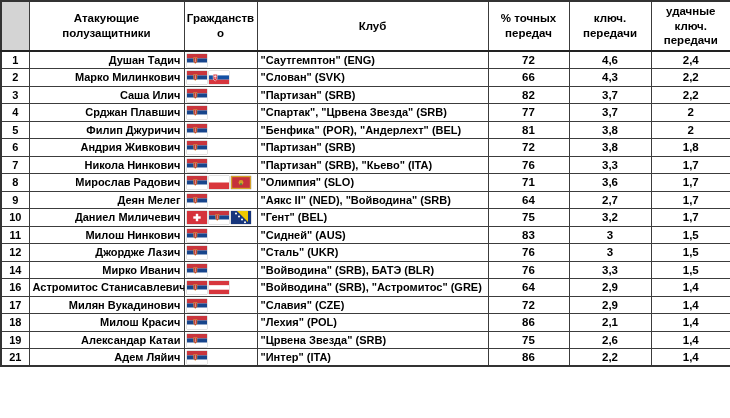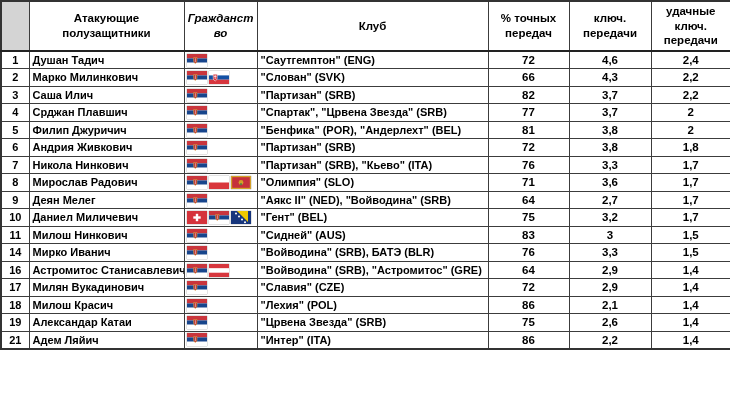--- a/index.html
+++ b/index.html
@@ -31,30 +31,30 @@
   thead tr { height: 50px; }
   thead th {
     font-size: 11.5px;
     line-height: 1.3;
     text-align: center;
     vertical-align: middle;
     background: #ffffff;
     padding: 0 2px;
   }
   th.corner { background: #d4d4d4; }
-  th.col-citizenship { word-break: break-all; font-style: italic; }
+  th.col-citizenship { word-break: break-all; }
   thead { border-bottom: 2px solid #222222; }
   tbody tr { height: 17.5px; }
   tbody td {
     font-size: 11px;
     white-space: nowrap;
     vertical-align: middle;
   }
   td.c-num   { text-align: center; }
-  td.c-name  { text-align: left; }
+  td.c-name  { text-align: right; }
   td.c-club  { text-align: left; }
   td.c-stat  { text-align: center; font-size: 11.5px; }
   td.c-flags { padding: 0 1px 0 2px; }
   .flag {
     display: inline-block;
     width: 20px;
     height: 13px;
     margin: 0 2px 0 0;
     vertical-align: middle;
     box-shadow: 0 0 1px rgba(0,0,0,0.65);
@@ -272,20 +272,35 @@
                 <rect y="8.7" width="20" height="4.3" fill="#ffffff"></rect>
                 <path d="M6.6 3.6 h3.4 v3.4 q0 1.7 -1.7 2.4 q-1.7 -0.7 -1.7 -2.4 z" fill="#b52025" stroke="#e8c24a" stroke-width="0.5"></path>
                 <path d="M8.3 4.2 v4" stroke="#ffffff" stroke-width="0.6"></path>
               </svg></span></td>
           <td class="c-club">"Сидней" (AUS)</td>
           <td class="c-stat">83</td>
           <td class="c-stat">3</td>
           <td class="c-stat">1,5</td>
         </tr>
         <tr>
+          <td class="c-num">12</td>
+          <td class="c-name">Джордже Лазич</td>
+          <td class="c-flags"><span class="flag"><svg width="20" height="13" viewBox="0 0 20 13" xmlns="http://www.w3.org/2000/svg">
+                <rect width="20" height="4.4" fill="#c9353c"></rect>
+                <rect y="4.4" width="20" height="4.3" fill="#17458c"></rect>
+                <rect y="8.7" width="20" height="4.3" fill="#ffffff"></rect>
+                <path d="M6.6 3.6 h3.4 v3.4 q0 1.7 -1.7 2.4 q-1.7 -0.7 -1.7 -2.4 z" fill="#b52025" stroke="#e8c24a" stroke-width="0.5"></path>
+                <path d="M8.3 4.2 v4" stroke="#ffffff" stroke-width="0.6"></path>
+              </svg></span></td>
+          <td class="c-club">"Сталь" (UKR)</td>
+          <td class="c-stat">76</td>
+          <td class="c-stat">3</td>
+          <td class="c-stat">1,5</td>
+        </tr>
+        <tr>
           <td class="c-num">14</td>
           <td class="c-name">Мирко Иванич</td>
           <td class="c-flags"><span class="flag"><svg width="20" height="13" viewBox="0 0 20 13" xmlns="http://www.w3.org/2000/svg">
                 <rect width="20" height="4.4" fill="#c9353c"></rect>
                 <rect y="4.4" width="20" height="4.3" fill="#17458c"></rect>
                 <rect y="8.7" width="20" height="4.3" fill="#ffffff"></rect>
                 <path d="M6.6 3.6 h3.4 v3.4 q0 1.7 -1.7 2.4 q-1.7 -0.7 -1.7 -2.4 z" fill="#b52025" stroke="#e8c24a" stroke-width="0.5"></path>
                 <path d="M8.3 4.2 v4" stroke="#ffffff" stroke-width="0.6"></path>
               </svg></span></td>
           <td class="c-club">"Войводина" (SRB), БАТЭ (BLR)</td>

